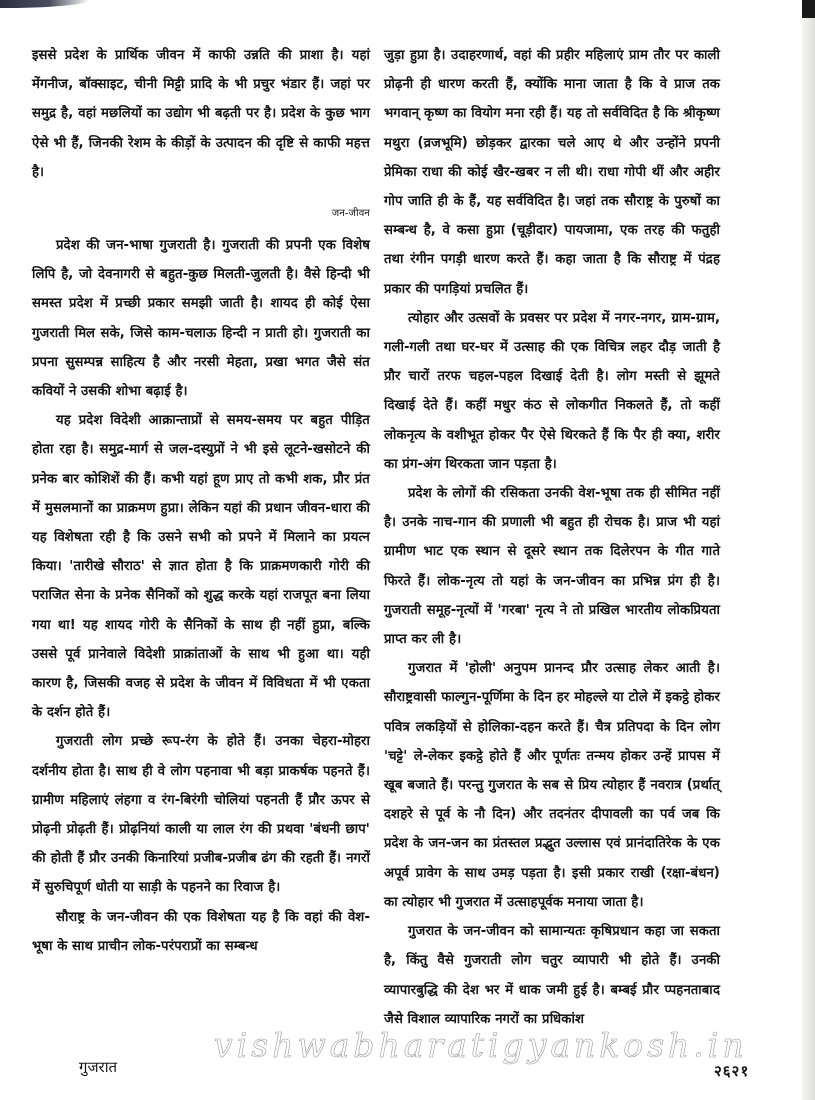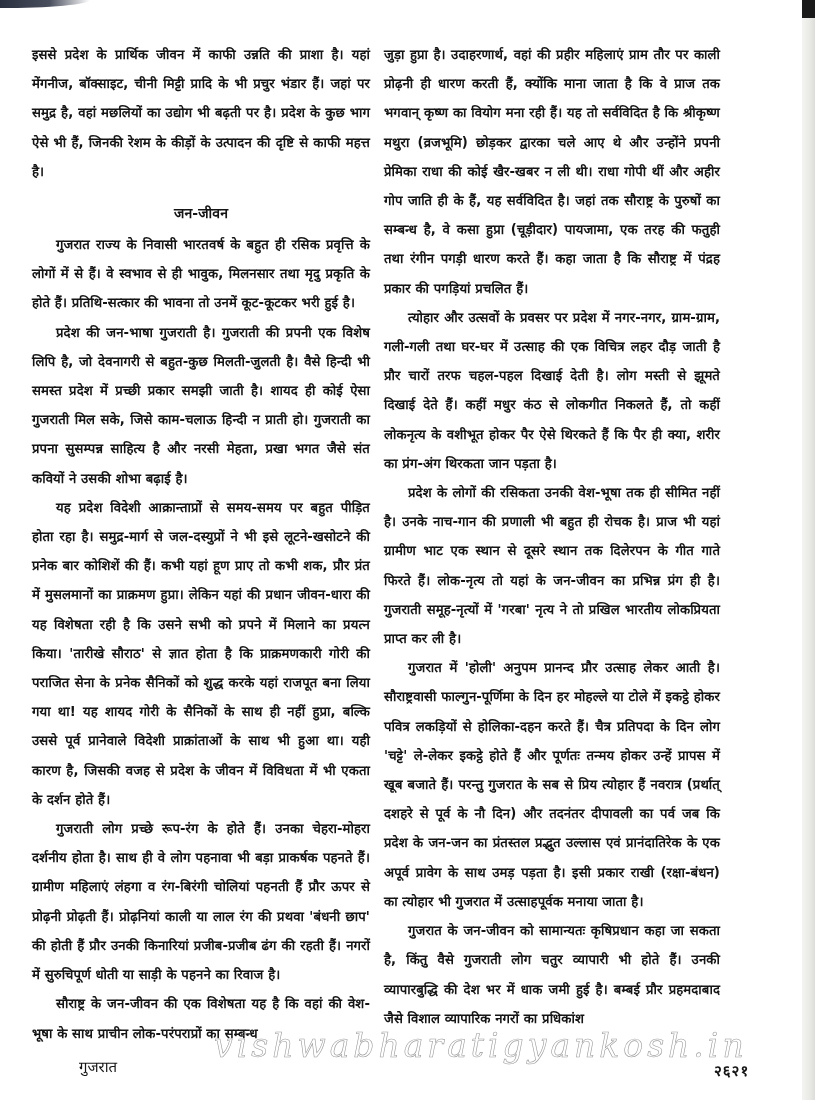--- a/index.html
+++ b/index.html
@@ -26,21 +26,21 @@
     position: absolute; top: 40px;
     font-size: 13.2px; line-height: 29.2px;
     text-align: justify; font-weight: bold;
     letter-spacing: 0.1px;
   }
   .col-left { left: 32px; width: 338px; }
   .col-right { left: 384px; width: 336px; top: 40px; }
   .col-left p, .col-right p { margin: 0; }
   .indent { text-indent: 24px; }
   .section-heading {
-    text-align: center; font-weight: bold; font-size: 14px;
+    text-align: right; font-weight: normal; font-size: 10px;
     margin: 12px 0 2px 0 !important; line-height: 30px;
   }
   .footer-left {
     position: absolute; left: 34px; top: 1056px;
     font-size: 15px; font-weight: normal; margin-left: 45px;
   }
   .footer-right {
     position: absolute; left: 714px; top: 1060px;
     font-size: 15px; font-weight: bold; letter-spacing: 1px;
   }
@@ -58,31 +58,30 @@
 </head>
 <body>
 
 <div class="page-curl"></div>
 <div class="binding-edge"></div>
 <div class="binding-shadow"></div>
 
 <div class="column col-left">
   <p>इससे प्रदेश के प्रार्थिक जीवन में काफी उन्नति की प्राशा है। यहां मेंगनीज, बॉक्साइट, चीनी मिट्टी प्रादि के भी प्रचुर भंडार हैं। जहां पर समुद्र है, वहां मछलियों का उद्योग भी बढ़ती पर है। प्रदेश के कुछ भाग ऐसे भी हैं, जिनकी रेशम के कीड़ों के उत्पादन की दृष्टि से काफी महत्त है।</p>
   <p class="section-heading">जन-जीवन</p>
-  <p class="indent">गुजरात राज्य के निवासी भारतवर्ष के बहुत ही रसिक प्रवृत्ति के लोगों में से हैं। वे स्वभाव से ही भावुक, मिलनसार तथा मृदु प्रकृति के होते हैं। प्रतिथि-सत्कार की भावना तो उनमें कूट-कूटकर भरी हुई है।</p>
   <p class="indent">प्रदेश की जन-भाषा गुजराती है। गुजराती की प्रपनी एक विशेष लिपि है, जो देवनागरी से बहुत-कुछ मिलती-जुलती है। वैसे हिन्दी भी समस्त प्रदेश में प्रच्छी प्रकार समझी जाती है। शायद ही कोई ऐसा गुजराती मिल सके, जिसे काम-चलाऊ हिन्दी न प्राती हो। गुजराती का प्रपना सुसम्पन्न साहित्य है और नरसी मेहता, प्रखा भगत जैसे संत कवियों ने उसकी शोभा बढ़ाई है।</p>
   <p class="indent">यह प्रदेश विदेशी आक्रान्ताप्रों से समय-समय पर बहुत पीड़ित होता रहा है। समुद्र-मार्ग से जल-दस्युप्रों ने भी इसे लूटने-खसोटने की प्रनेक बार कोशिशें की हैं। कभी यहां हूण प्राए तो कभी शक, प्रौर प्रंत में मुसलमानों का प्राक्रमण हुप्रा। लेकिन यहां की प्रधान जीवन-धारा की यह विशेषता रही है कि उसने सभी को प्रपने में मिलाने का प्रयत्न किया। 'तारीखे सौराठ' से ज्ञात होता है कि प्राक्रमणकारी गोरी की पराजित सेना के प्रनेक सैनिकों को शुद्ध करके यहां राजपूत बना लिया गया था! यह शायद गोरी के सैनिकों के साथ ही नहीं हुप्रा, बल्कि उससे पूर्व प्रानेवाले विदेशी प्राक्रांताओं के साथ भी हुआ था। यही कारण है, जिसकी वजह से प्रदेश के जीवन में विविधता में भी एकता के दर्शन होते हैं।</p>
   <p class="indent">गुजराती लोग प्रच्छे रूप-रंग के होते हैं। उनका चेहरा-मोहरा दर्शनीय होता है। साथ ही वे लोग पहनावा भी बड़ा प्राकर्षक पहनते हैं। ग्रामीण महिलाएं लंहगा व रंग-बिरंगी चोलियां पहनती हैं प्रौर ऊपर से प्रोढ़नी प्रोढ़ती हैं। प्रोढ़नियां काली या लाल रंग की प्रथवा 'बंधनी छाप' की होती हैं प्रौर उनकी किनारियां प्रजीब-प्रजीब ढंग की रहती हैं। नगरों में सुरुचिपूर्ण धोती या साड़ी के पहनने का रिवाज है।</p>
   <p class="indent">सौराष्ट्र के जन-जीवन की एक विशेषता यह है कि वहां की वेश-भूषा के साथ प्राचीन लोक-परंपराप्रों का सम्बन्ध</p>
 </div>
 
 <div class="column col-right">
   <p>जुड़ा हुप्रा है। उदाहरणार्थ, वहां की प्रहीर महिलाएं प्राम तौर पर काली प्रोढ़नी ही धारण करती हैं, क्योंकि माना जाता है कि वे प्राज तक भगवान् कृष्ण का वियोग मना रही हैं। यह तो सर्वविदित है कि श्रीकृष्ण मथुरा (व्रजभूमि) छोड़कर द्वारका चले आए थे और उन्होंने प्रपनी प्रेमिका राधा की कोई खैर-खबर न ली थी। राधा गोपी थीं और अहीर गोप जाति ही के हैं, यह सर्वविदित है। जहां तक सौराष्ट्र के पुरुषों का सम्बन्ध है, वे कसा हुप्रा (चूड़ीदार) पायजामा, एक तरह की फतुही तथा रंगीन पगड़ी धारण करते हैं। कहा जाता है कि सौराष्ट्र में पंद्रह प्रकार की पगड़ियां प्रचलित हैं।</p>
   <p class="indent">त्योहार और उत्सवों के प्रवसर पर प्रदेश में नगर-नगर, ग्राम-ग्राम, गली-गली तथा घर-घर में उत्साह की एक विचित्र लहर दौड़ जाती है प्रौर चारों तरफ चहल-पहल दिखाई देती है। लोग मस्ती से झूमते दिखाई देते हैं। कहीं मधुर कंठ से लोकगीत निकलते हैं, तो कहीं लोकनृत्य के वशीभूत होकर पैर ऐसे थिरकते हैं कि पैर ही क्या, शरीर का प्रंग-अंग थिरकता जान पड़ता है।</p>
   <p class="indent">प्रदेश के लोगों की रसिकता उनकी वेश-भूषा तक ही सीमित नहीं है। उनके नाच-गान की प्रणाली भी बहुत ही रोचक है। प्राज भी यहां ग्रामीण भाट एक स्थान से दूसरे स्थान तक दिलेरपन के गीत गाते फिरते हैं। लोक-नृत्य तो यहां के जन-जीवन का प्रभिन्न प्रंग ही है। गुजराती समूह-नृत्यों में 'गरबा' नृत्य ने तो प्रखिल भारतीय लोकप्रियता प्राप्त कर ली है।</p>
   <p class="indent">गुजरात में 'होली' अनुपम प्रानन्द प्रौर उत्साह लेकर आती है। सौराष्ट्रवासी फाल्गुन-पूर्णिमा के दिन हर मोहल्ले या टोले में इकट्ठे होकर पवित्र लकड़ियों से होलिका-दहन करते हैं। चैत्र प्रतिपदा के दिन लोग 'चट्टे' ले-लेकर इकट्ठे होते हैं और पूर्णतः तन्मय होकर उन्हें प्रापस में खूब बजाते हैं। परन्तु गुजरात के सब से प्रिय त्योहार हैं नवरात्र (प्रर्थात् दशहरे से पूर्व के नौ दिन) और तदनंतर दीपावली का पर्व जब कि प्रदेश के जन-जन का प्रंतस्तल प्रद्भुत उल्लास एवं प्रानंदातिरेक के एक अपूर्व प्रावेग के साथ उमड़ पड़ता है। इसी प्रकार राखी (रक्षा-बंधन) का त्योहार भी गुजरात में उत्साहपूर्वक मनाया जाता है।</p>
-  <p class="indent">गुजरात के जन-जीवन को सामान्यतः कृषिप्रधान कहा जा सकता है, किंतु वैसे गुजराती लोग चतुर व्यापारी भी होते हैं। उनकी व्यापारबुद्धि की देश भर में धाक जमी हुई है। बम्बई प्रौर प्रहमदाबाद जैसे विशाल व्यापारिक नगरों का प्रधिकांश</p>
+  <p class="indent">गुजरात के जन-जीवन को सामान्यतः कृषिप्रधान कहा जा सकता है, किंतु वैसे गुजराती लोग चतुर व्यापारी भी होते हैं। उनकी व्यापारबुद्धि की देश भर में धाक जमी हुई है। बम्बई प्रौर प्पहनताबाद जैसे विशाल व्यापारिक नगरों का प्रधिकांश</p>
 </div>
 
 <div class="watermark">vishwabharatigyankosh.in</div>
 
 <div class="footer-left">गुजरात</div>
 <div class="footer-right">२६२१</div>
 
 </body></html>

